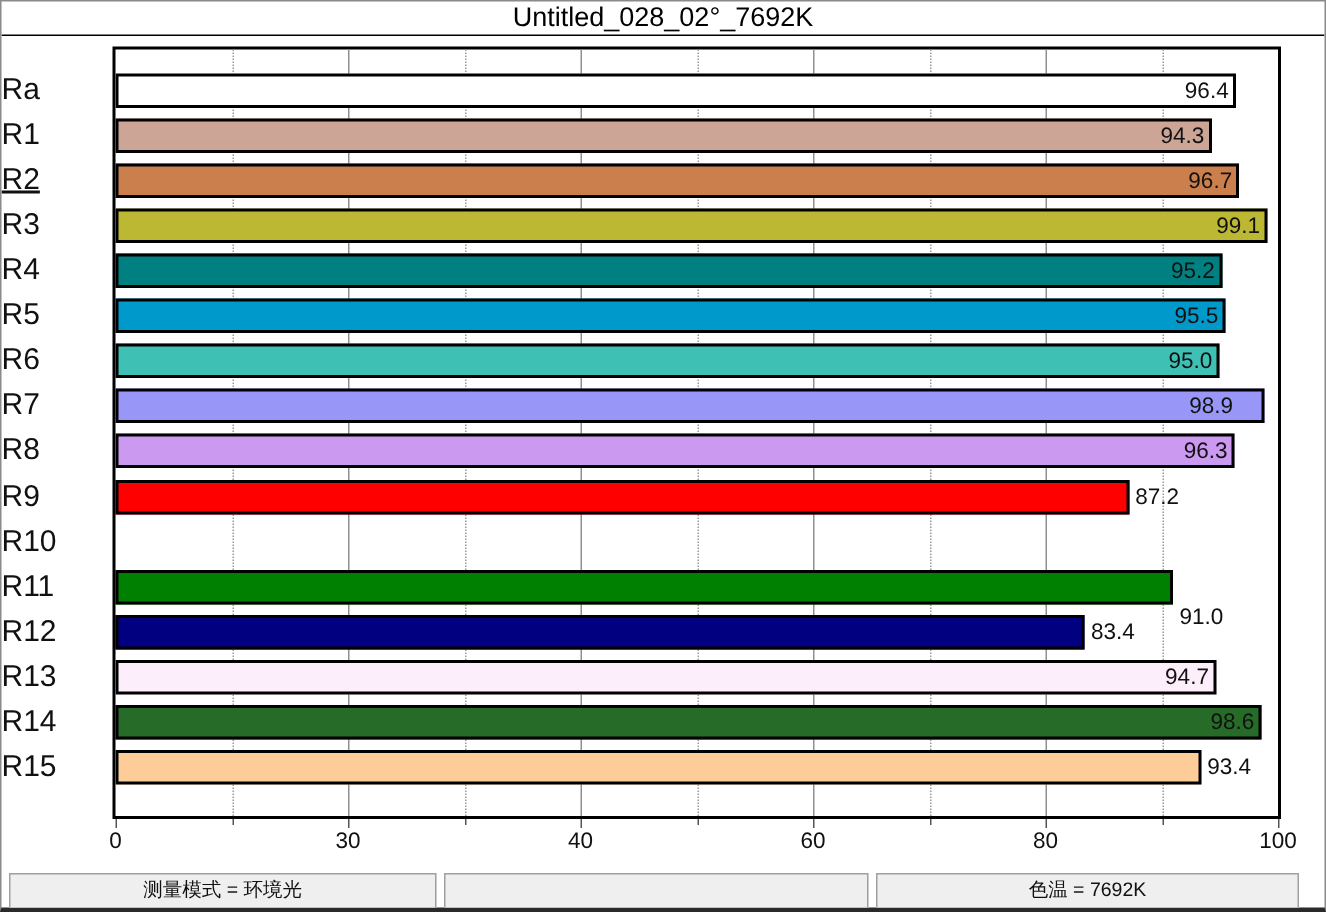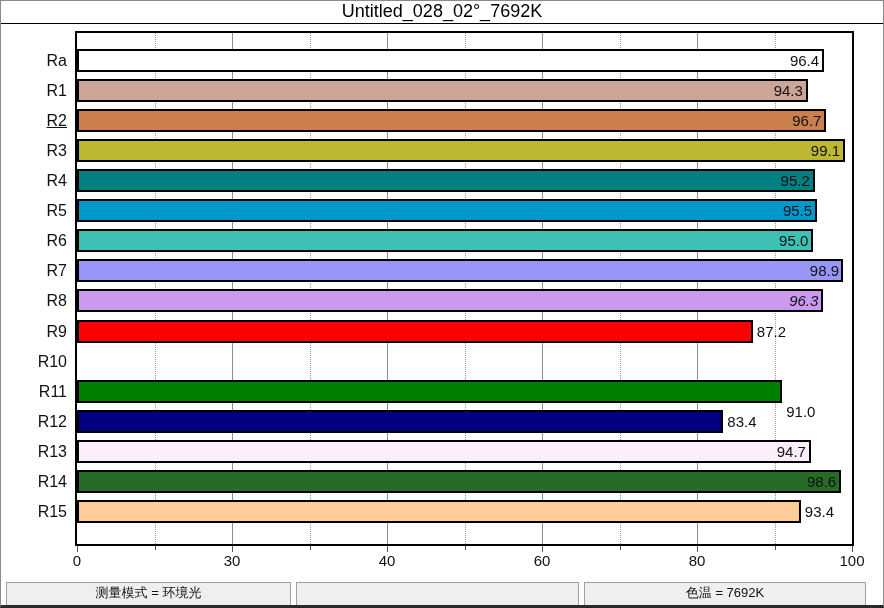--- a/index.html
+++ b/index.html
@@ -21,21 +21,21 @@
   .grid-minor { position:absolute; top:0; width:0; height:511px; border-left:1px dotted #9a9a9a; z-index:1; }
   .bar-row { position:absolute; left:0; height:23px; width:775px; z-index:2; }
   .bar {
     position:absolute; left:0; top:0; height:23px;
     border:2px solid #000; box-sizing:border-box;
   }
   .bar-value { position:absolute; top:0; height:23px; line-height:23px; font-size:15px; color:#111; white-space:nowrap; }
   #y-labels { position:absolute; left:0; top:30px; width:70px; height:515px; }
   .y-label {
     position:absolute; left:0; width:66px; height:23px; line-height:23px;
-    text-align:right; font-size:16px; color:#111;
+    font-size:20px; color:#111;
   }
   #x-ticks { position:absolute; left:74px; top:545px; width:779px; height:7px; }
   .x-tick { position:absolute; top:0; width:1px; background:#555; }
   #x-labels { position:absolute; left:74px; top:551px; width:779px; height:18px; }
   .x-label {
     position:absolute; top:0; width:60px; margin-left:-30px; text-align:center;
     font-size:15px; color:#111;
   }
   #status-bar { position:absolute; left:0; top:581px; width:884px; height:23px; }
   .status-box {
@@ -86,23 +86,23 @@
       <div class="bar-row" style="top: 166.3px;">
         <div class="bar" style="width: 740.125px; background: rgb(0, 153, 204); border-color: rgb(0, 0, 0);"></div>
         <div class="bar-value" style="right: 39.875px;">95.5</div>
       </div>
       <div class="bar-row" style="top: 196.36px;">
         <div class="bar" style="width: 736.25px; background: rgb(62, 193, 180); border-color: rgb(0, 0, 0);"></div>
         <div class="bar-value" style="right: 43.75px;">95.0</div>
       </div>
       <div class="bar-row" style="top: 226.42px;">
         <div class="bar" style="width: 766.475px; background: rgb(152, 151, 248); border-color: rgb(0, 0, 0);"></div>
-        <div class="bar-value" style="right: 13px;">98.9</div>
+        <div class="bar-value" style="right: 30px;">98.9</div>
       </div>
-      <div class="bar-row" style="top: 256.48px; font-style: italic;">
+      <div class="bar-row" style="top: 256.48px;">
         <div class="bar" style="width: 746.325px; background: rgb(204, 153, 240); border-color: rgb(0, 0, 0);"></div>
         <div class="bar-value" style="right: 33.675px;">96.3</div>
       </div>
       <div class="bar-row" style="top: 286.54px;">
         <div class="bar" style="width: 675.8px; background: rgb(255, 0, 0); border-color: rgb(0, 0, 0);"></div>
         <div class="bar-value" style="left: 679.8px;">87.2</div>
       </div>
       <div class="bar-row" style="top: 346.66px;">
         <div class="bar" style="width: 705.25px; background: rgb(0, 128, 0); border-color: rgb(0, 0, 0);"></div>
         <div class="bar-value" style="left: 709.25px; margin-top: 20px;">91.0</div>

